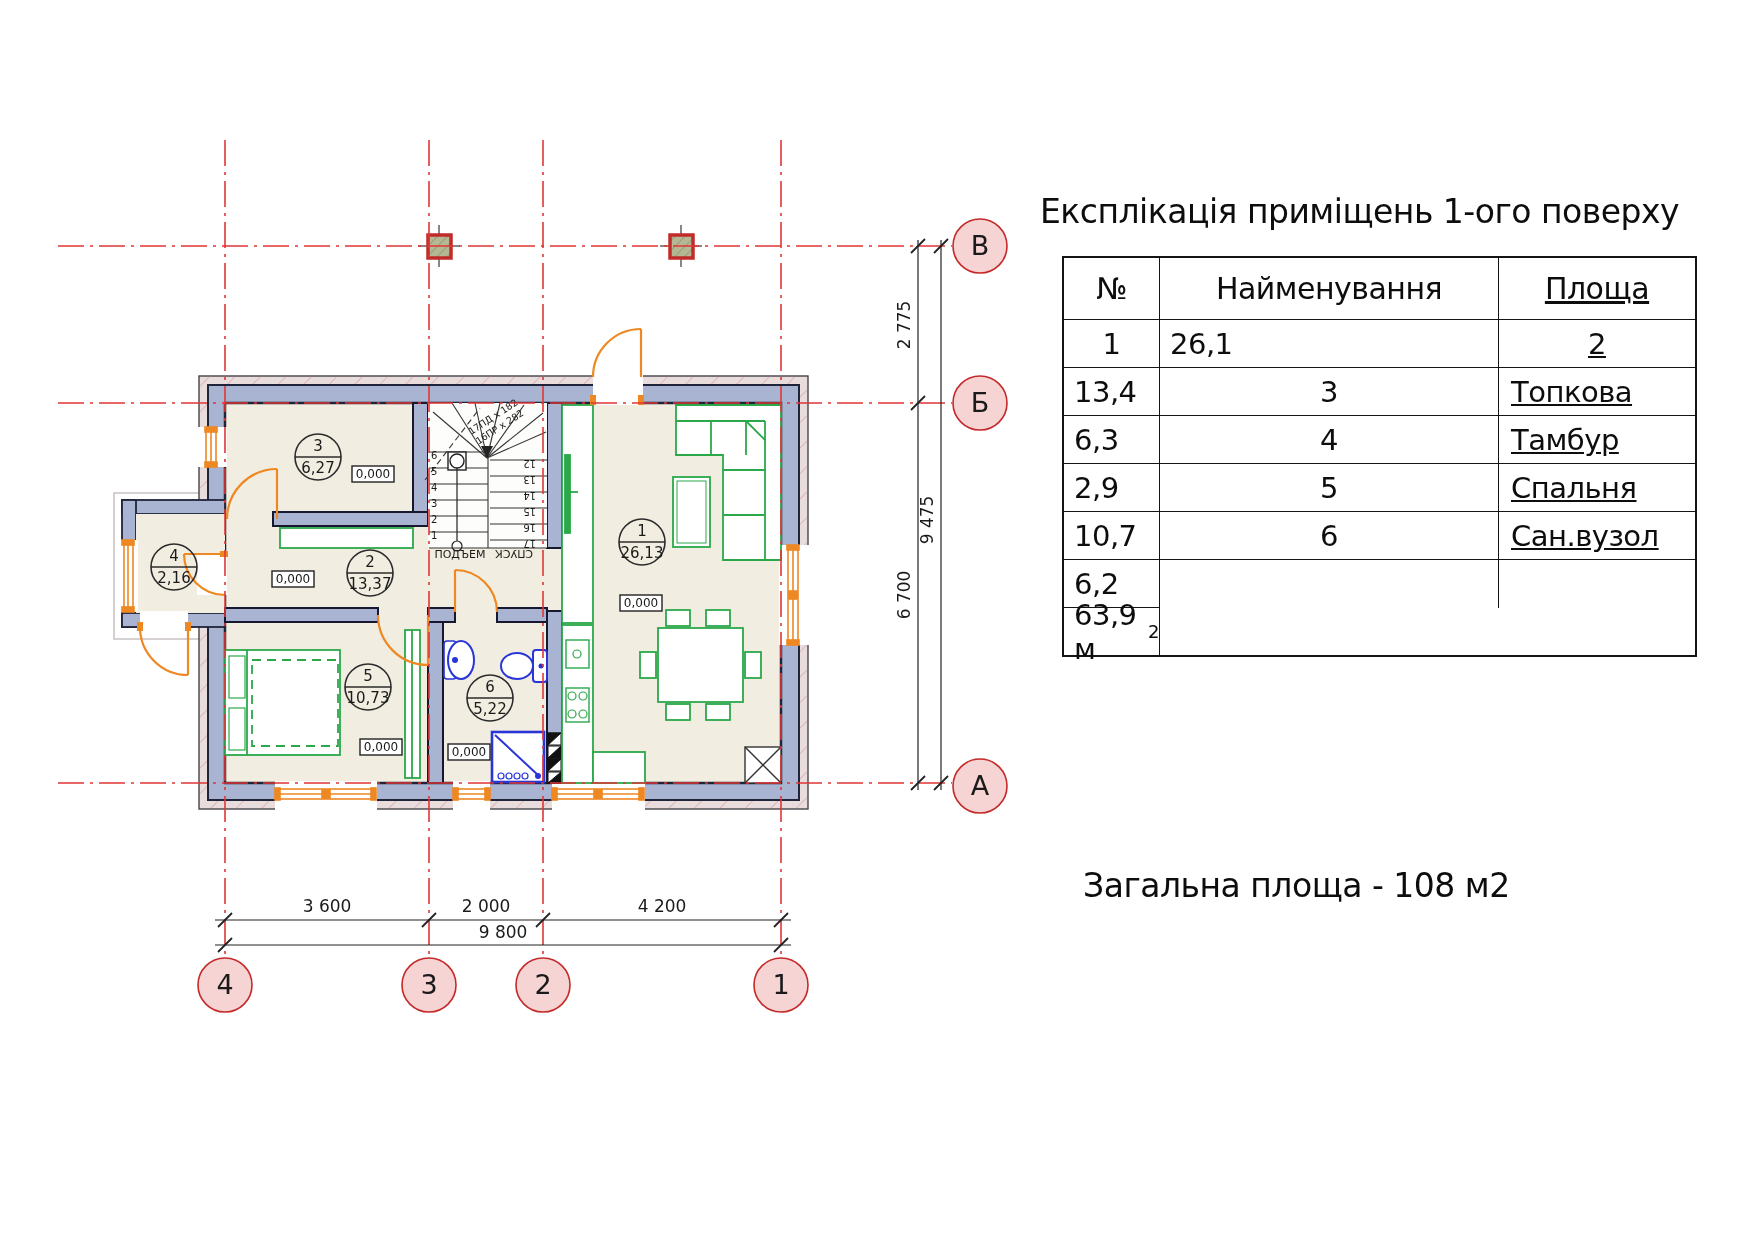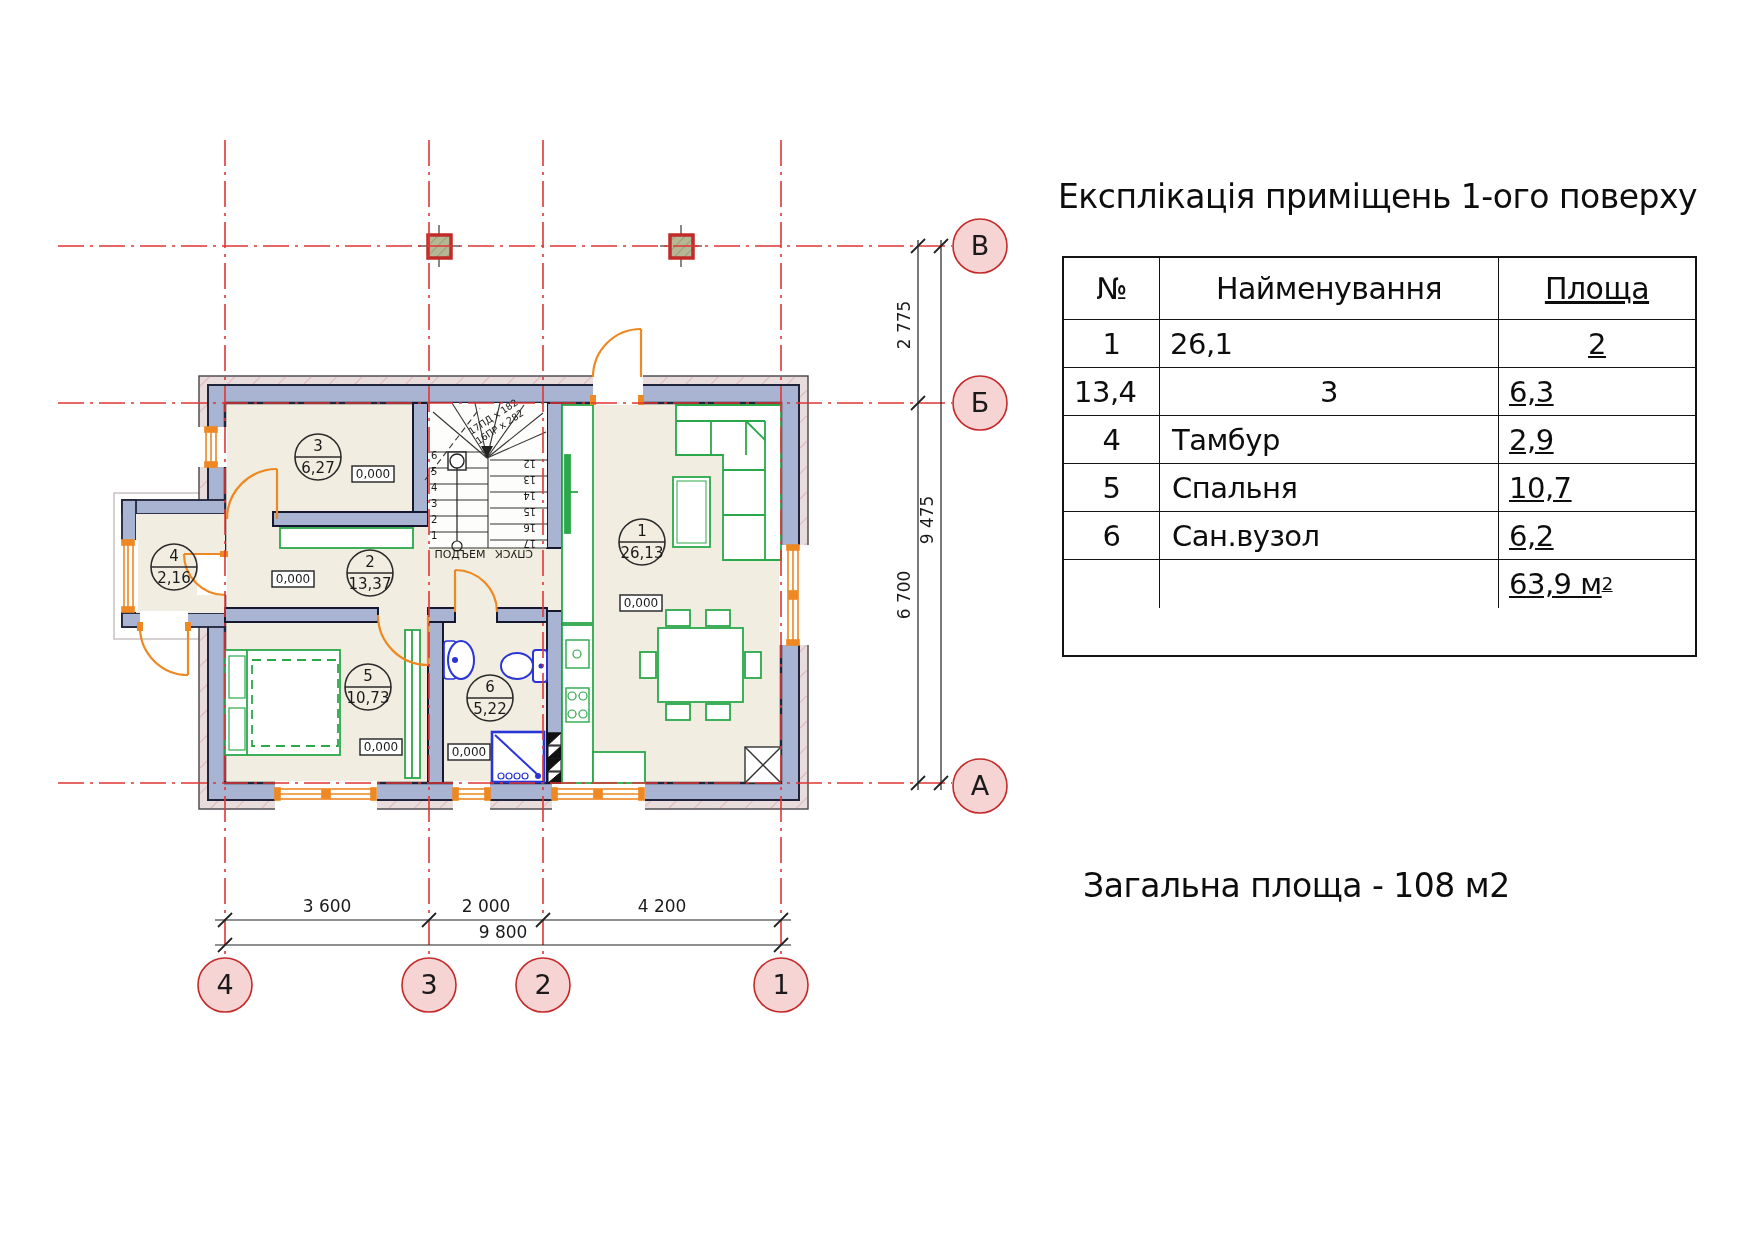--- a/index.html
+++ b/index.html
@@ -1,19 +1,19 @@
 <!DOCTYPE html>
 <html><head>
 <meta charset="utf-8">
 <style>
   html,body{margin:0;padding:0;background:#fff;}
   body{width:1754px;height:1241px;position:relative;font-family:"DejaVu Sans",sans-serif;color:#111;overflow:hidden;}
   #plan-svg{position:absolute;left:0;top:0;}
   svg text{font-family:"DejaVu Sans",sans-serif;fill:#1a1a1a;}
-  .drawing-title{position:absolute;left:1040px;top:177px;width:675px;text-align:center;
+  .drawing-title{position:absolute;left:1040px;top:192px;width:675px;
     font-size:33px;letter-spacing:-0.5px;color:#0d0d0d;}
   .expl-table{position:absolute;left:1062px;top:256px;border:2.5px solid #141414;
     display:grid;grid-template-columns:96px 339px 196px;grid-template-rows:62px repeat(6,48px) 47px;
     background:#fff;}
   .expl-table .cell{border-right:1.8px solid #141414;border-bottom:1.8px solid #141414;
     display:flex;align-items:center;font-size:29px;letter-spacing:-0.5px;color:#0d0d0d;}
   .expl-table .cell:nth-child(3n){border-right:none;text-decoration:underline;}
   .expl-table .cell.last-row{border-bottom:none;}
   .expl-table .hcell{justify-content:center;font-size:30px;}
   .expl-table .ncell{justify-content:center;}
@@ -454,20 +454,21 @@
   <div class="cell hcell">Найменування</div>
   <div class="cell hcell">Площа</div>
 
   <div class="cell ncell">1</div>
   <div class="cell areacell">26,1</div>
 
   <div class="cell ncell">2</div>
   <div class="cell areacell">13,4</div>
 
   <div class="cell ncell">3</div>
+  <div class="cell namecell">Топкова</div>
   <div class="cell areacell">6,3</div>
 
   <div class="cell ncell">4</div>
   <div class="cell namecell">Тамбур</div>
   <div class="cell areacell">2,9</div>
 
   <div class="cell ncell">5</div>
   <div class="cell namecell">Спальня</div>
   <div class="cell areacell">10,7</div>
 

